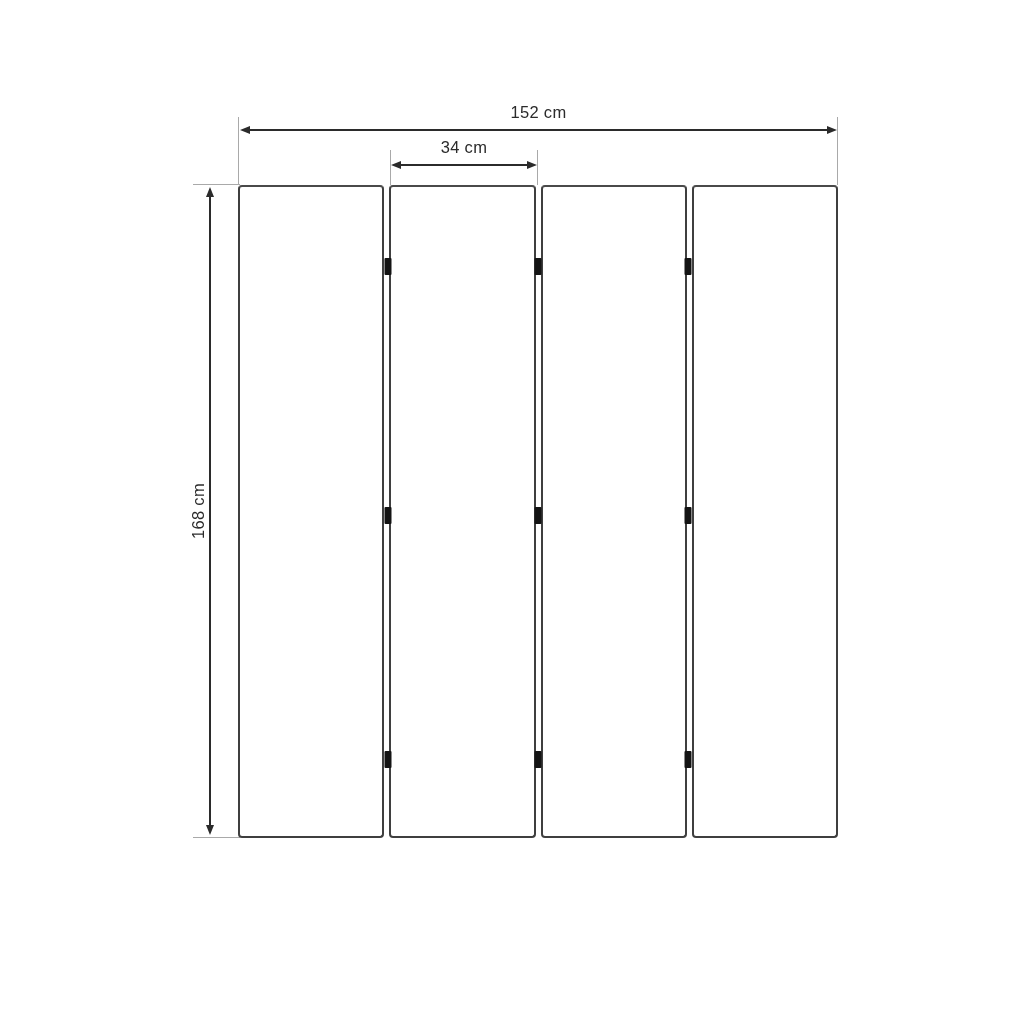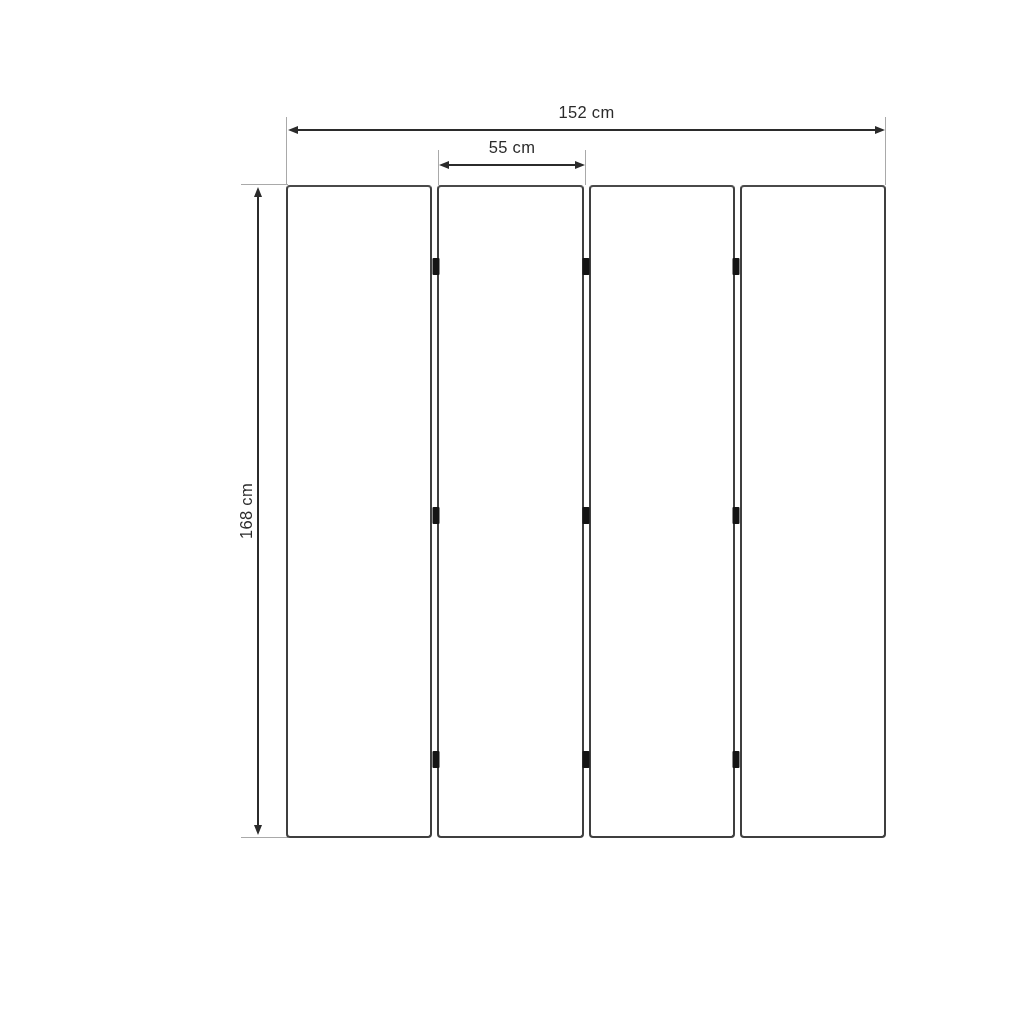--- a/index.html
+++ b/index.html
@@ -9,21 +9,21 @@
     --ext:#a9a9a9;
     --hinge:#141414;
     --text:#2b2b2b;
   }
   *{margin:0;padding:0;box-sizing:border-box;}
   html,body{background:var(--bg);}
   body{
     width:1024px;height:1024px;position:relative;overflow:hidden;
     font-family:"Liberation Sans","DejaVu Sans",sans-serif;color:var(--text);
   }
-  .canvas{position:absolute;inset:0;margin-left:48px;}
+  .canvas{position:absolute;inset:0;}
 
   
   .panels{
     position:absolute;left:238px;top:185px;width:600px;height:653px;
     display:flex;gap:5px;
   }
   .panel{
     flex:1 1 0;background:#ffffff;border:2px solid var(--outline);
     border-top-color:#4a4a4a;border-radius:4px;
   }
@@ -73,21 +73,21 @@
   <div class="ext h" style="left:193px;top:837px;width:47px"></div>
 
   <div>
     <div class="dlabel" style="left:240px;top:102px;width:597px">152 cm</div>
     <div class="dline h" style="left:248px;top:129px;width:581px"></div>
     <div class="arr left" style="left:240px;top:126px"></div>
     <div class="arr right" style="left:827px;top:126px"></div>
   </div>
 
   <div>
-    <div class="dlabel" style="left:391px;top:137px;width:146px">55 cm</div>
+    <div class="dlabel" style="left:391px;top:137px;width:146px">34 cm</div>
     <div class="dline h" style="left:399px;top:164px;width:130px"></div>
     <div class="arr left" style="left:391px;top:161px"></div>
     <div class="arr right" style="left:527px;top:161px"></div>
   </div>
 
   <div>
     <div class="vlabel-box">
       <span class="dlabel">168 cm</span>
     </div>
     <div class="dline v" style="left:209px;top:196px;height:631px"></div>

